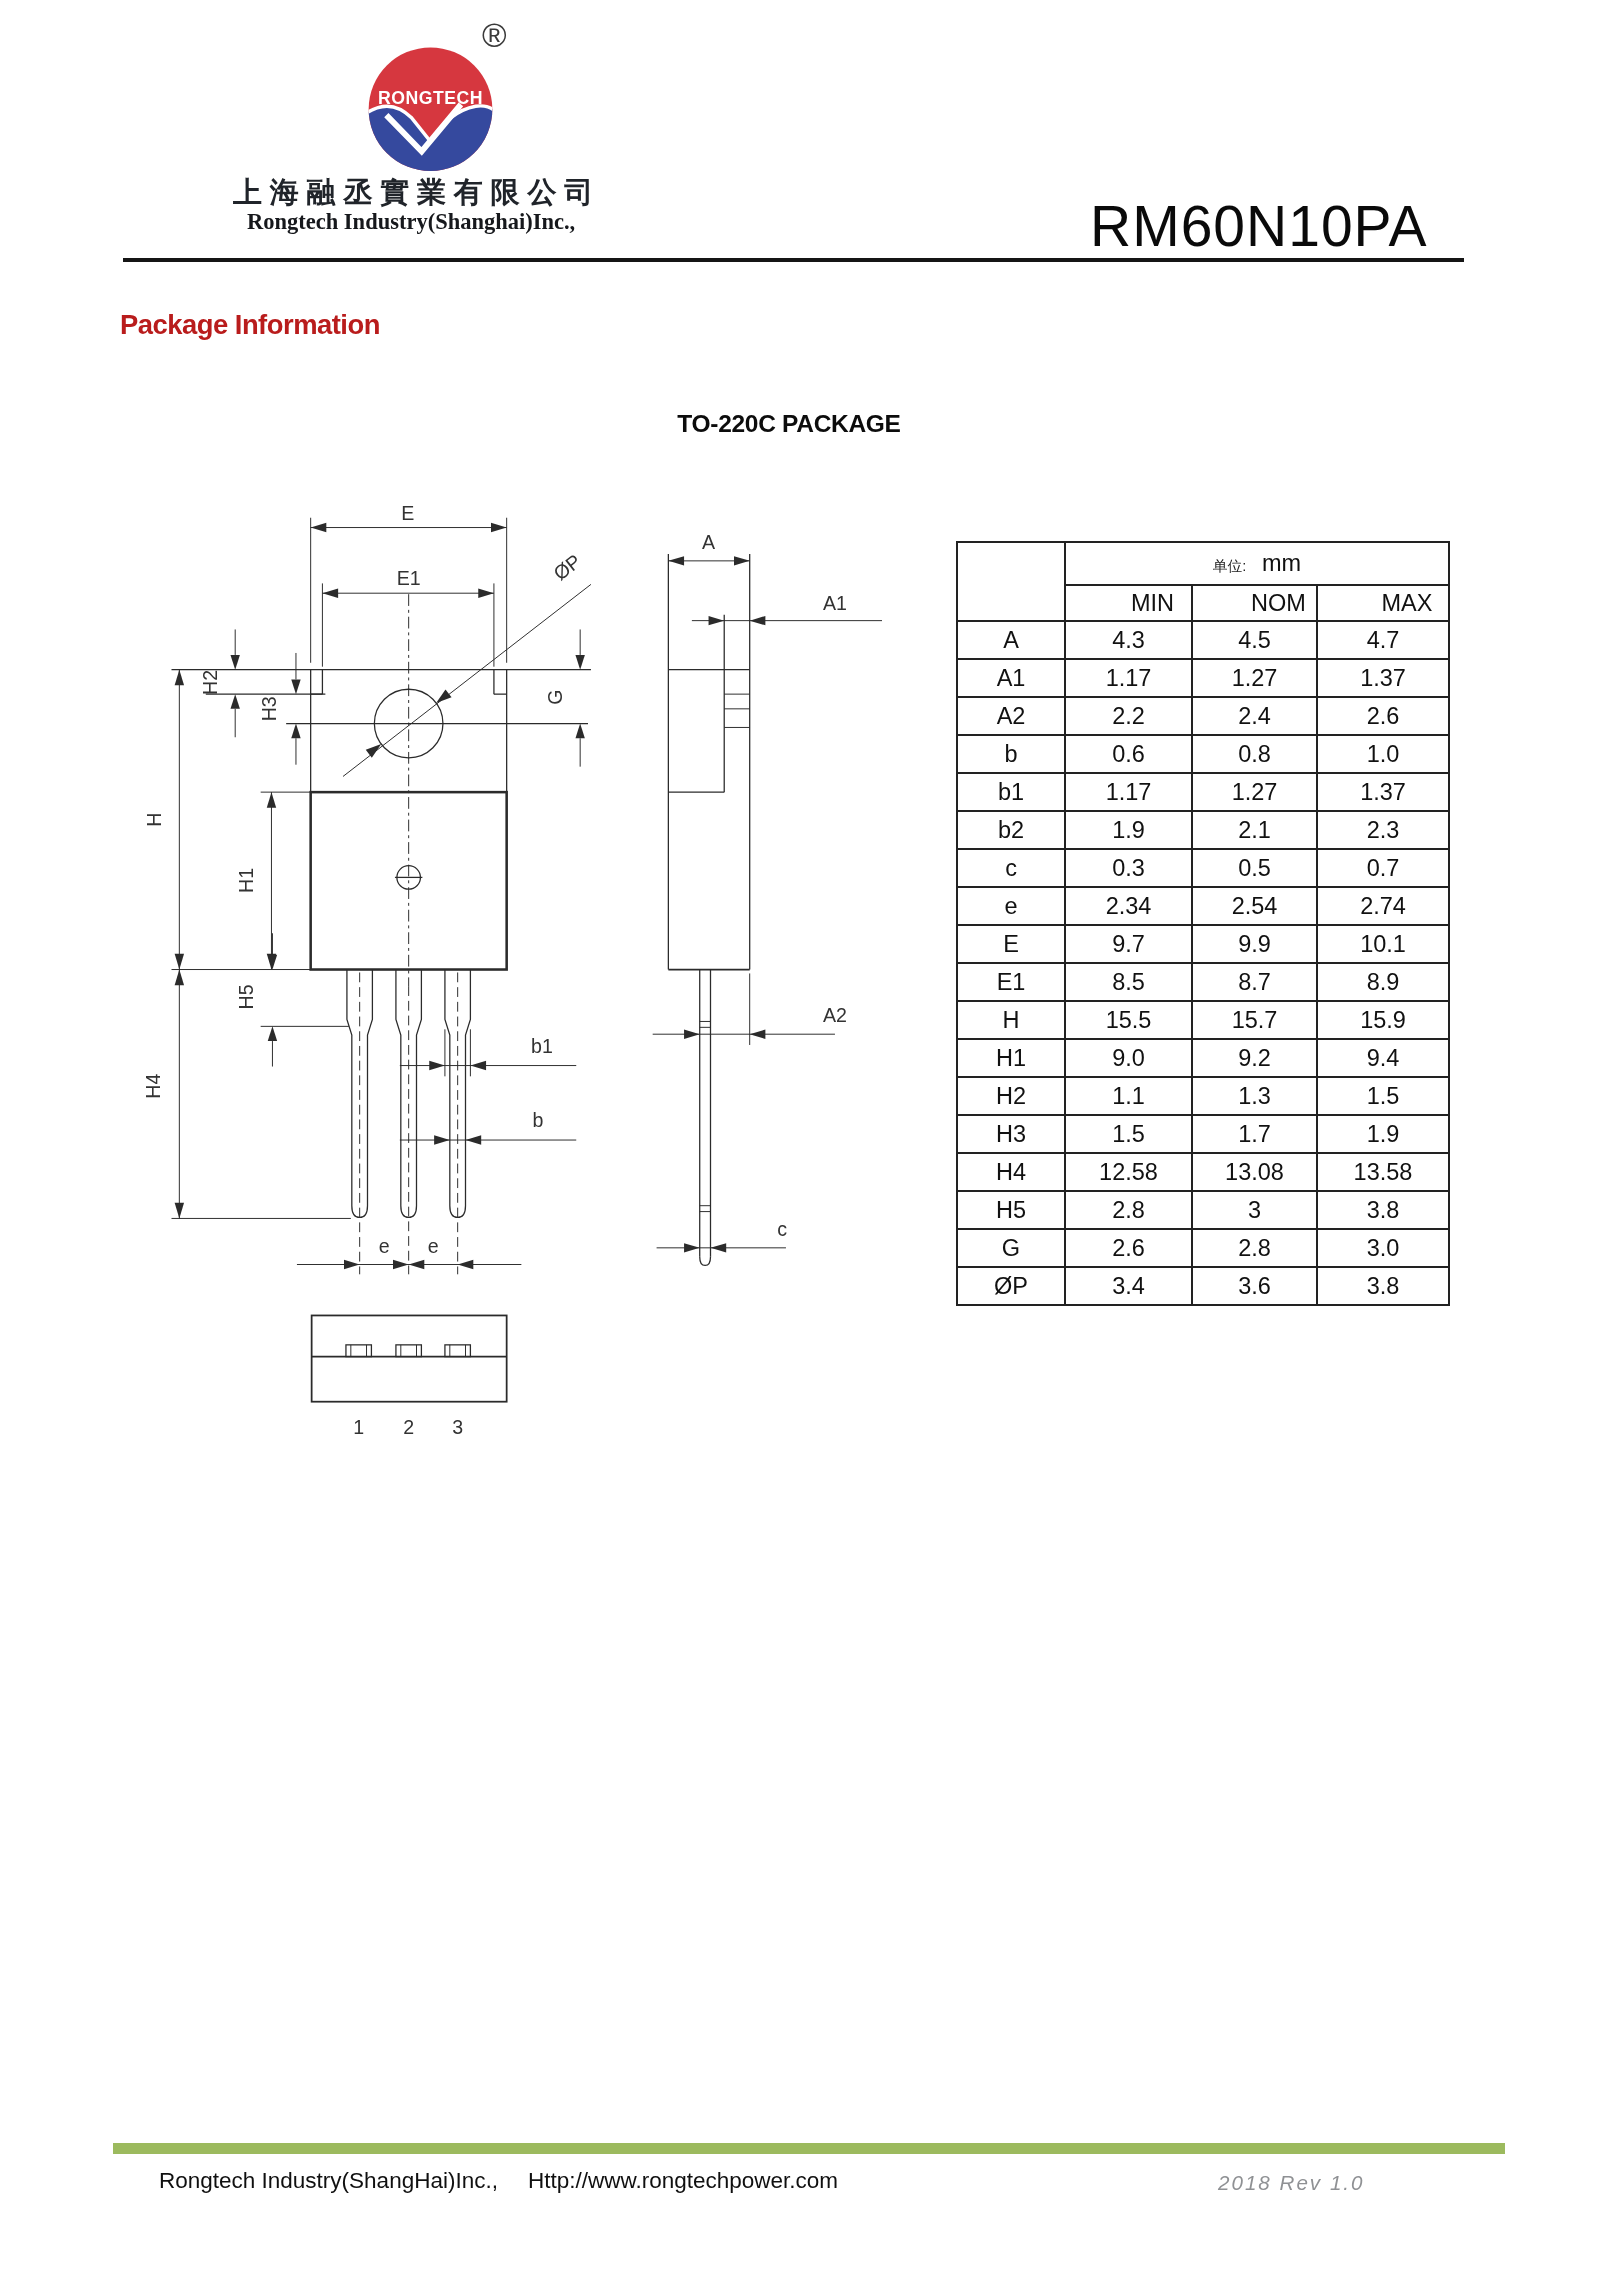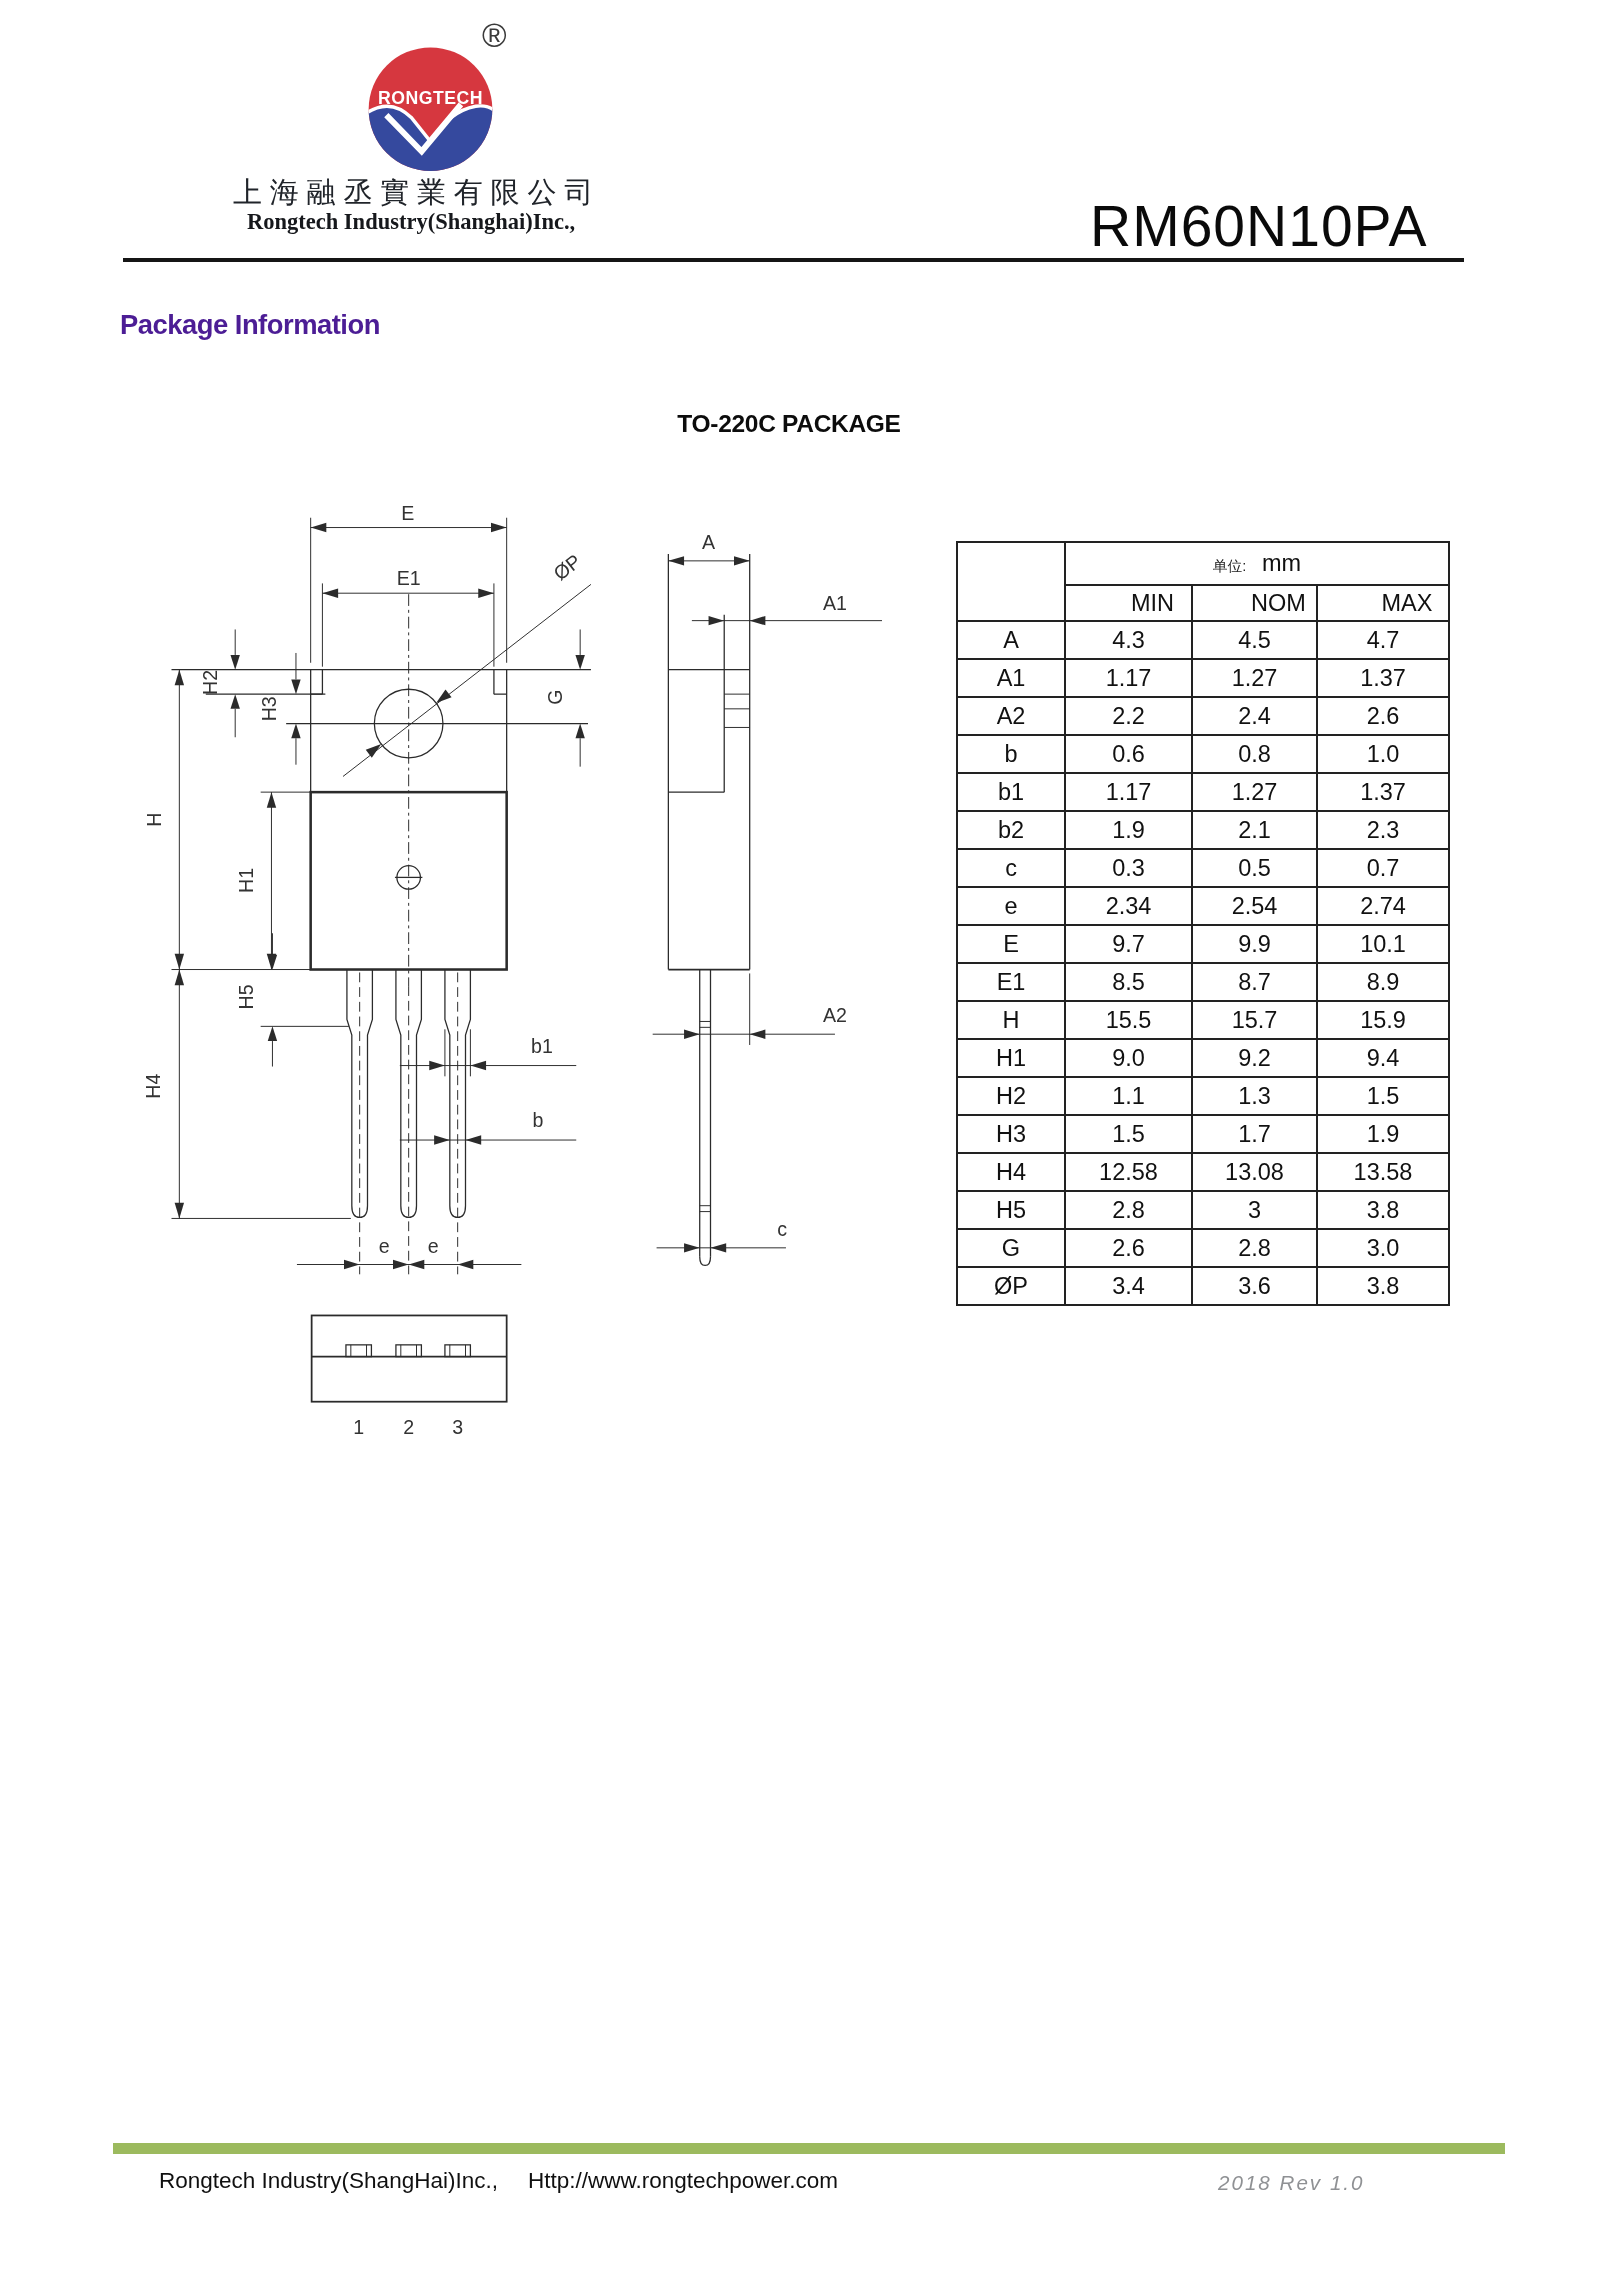--- a/index.html
+++ b/index.html
@@ -9,37 +9,37 @@
     background:#ffffff;
     font-family:"Liberation Sans", sans-serif;
     overflow:hidden;
     margin:0 auto;
   }
   
   .logo{position:absolute;left:351px;top:13.7px;width:159px;height:163px;}
   .company-cn{
     position:absolute;left:233px;top:173px;width:412px;
     font-family:"Liberation Serif", serif;
-    font-size:29px;letter-spacing:7.8px;color:#20242a;white-space:nowrap;
+    font-size:29px;letter-spacing:7.8px;color:#20242a;white-space:nowrap;font-weight:bold;
   }
   .company-en{
     position:absolute;left:247px;top:209px;width:412px;
     font-family:"Liberation Serif", serif;font-weight:bold;
     font-size:22.5px;color:#16181c;white-space:nowrap;
   }
   .part-number{
     position:absolute;left:1090px;top:193px;
     font-size:57px;letter-spacing:1px;color:#0a0a0a;white-space:nowrap;
   }
   .header-rule{
     position:absolute;left:123px;top:258px;width:1341px;height:3.9px;background:#151515;
   }
   .section-title{
     position:absolute;left:120px;top:309px;
-    font-size:27.4px;font-weight:bold;letter-spacing:-0.5px;color:#4c1d95;
+    font-size:27.4px;font-weight:bold;letter-spacing:-0.5px;color:#b91c1c;
   }
   .drawing-title{
     position:absolute;left:544px;top:410px;width:490px;text-align:center;
     font-size:24.5px;font-weight:bold;letter-spacing:-0.3px;color:#0c0c0c;
   }
   
   .drawings{position:absolute;left:98px;top:441px;width:882px;height:1059px;}
   .drawings path,.drawings line,.drawings rect,.drawings circle,.drawings polyline{
     fill:none;stroke:#2b2b2b;stroke-width:1.3;
   }

